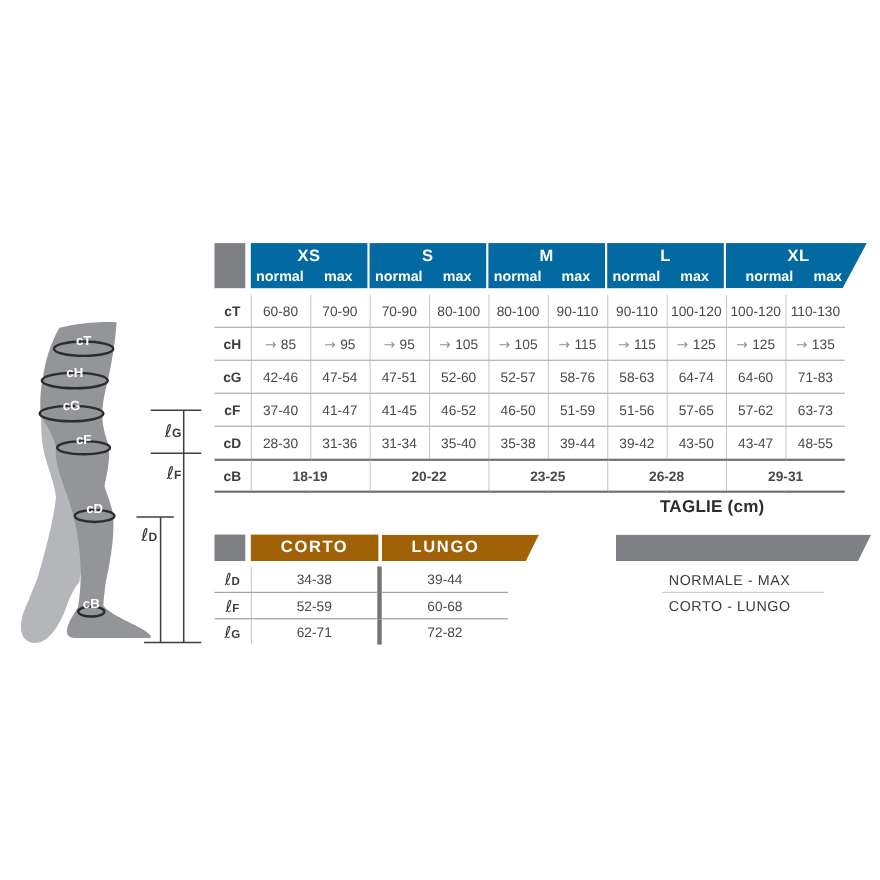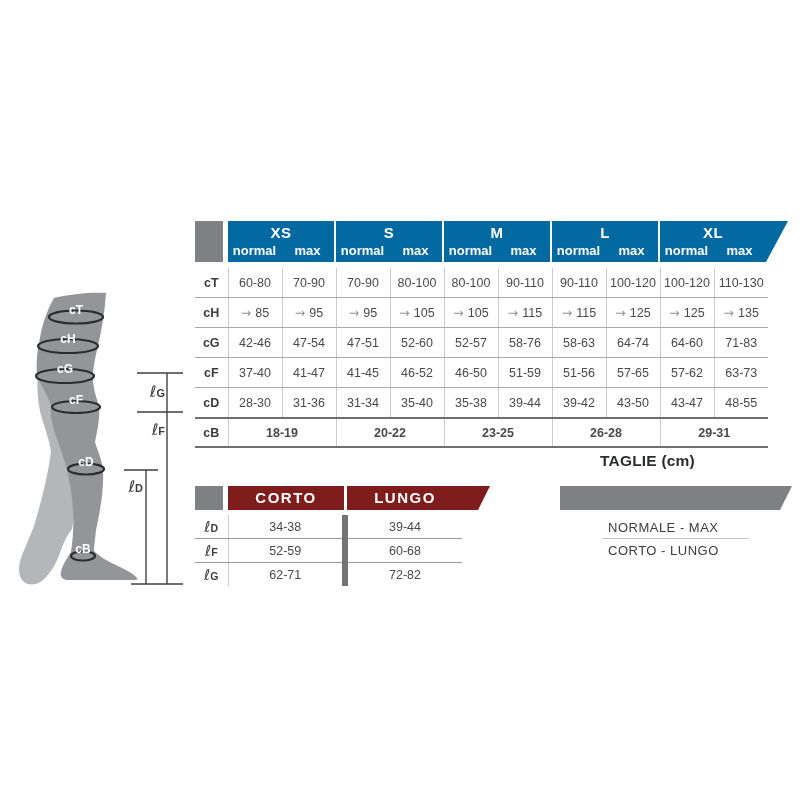--- a/index.html
+++ b/index.html
@@ -7,50 +7,50 @@
           font-family:"Liberation Sans",sans-serif;}
 
   .title{position:absolute;font-size:15.5px;font-weight:bold;color:#2c2d2f;letter-spacing:.2px;white-space:nowrap;}
 
   
   #circ-header{position:absolute;left:195px;top:221px;height:41px;display:flex;}
   .hlabelbox{width:28px;height:41px;background:#7e8083;margin-right:5px;}
   .hgroup{width:106px;height:41px;background:#0369a1;margin-right:2px;color:#fff;
           display:flex;flex-direction:column;justify-content:space-between;}
   .hgroup:last-child{width:128px;margin-right:0;
-          clip-path:polygon(0 0,128px 0,106px 100%,0 100%);}
+          clip-path:polygon(0 0,128px 0,106px 100%,0 100%);padding-left:13px;}
   .hsize{font-size:15px;font-weight:bold;text-align:center;line-height:18px;padding-top:3px;letter-spacing:.5px;width:106px;}
   .hsub{display:flex;width:106px;padding-bottom:3px;}
   .hsub span{width:53px;text-align:center;font-size:13px;font-weight:bold;line-height:16px;}
 
   
   #circ-table{position:absolute;left:195px;top:268px;border-collapse:collapse;table-layout:fixed;width:573px;}
   #circ-table td{height:29px;text-align:center;vertical-align:middle;font-size:12.5px;color:#48494c;
                  border-right:1px solid #c9cacc;border-bottom:1px solid #a8a9ab;padding:0;white-space:nowrap;}
   #circ-table td:last-child{border-right:none;}
   #circ-table td.lbl{font-weight:bold;color:#3b3c3f;}
   #circ-table tr.darkline td{border-bottom:2px solid #6f7073;}
   #circ-table tr.cbrow td{border-bottom:2px solid #6f7073;height:27px;font-weight:bold;}
   .arrow{color:#909194;margin-right:4px;font-family:"DejaVu Sans",sans-serif;}
 
   
   #len-header{position:absolute;left:195px;top:486px;height:24px;display:flex;}
   .lhlabelbox{width:28px;height:24px;background:#7e8083;margin-right:5px;}
-  .lhgroup{height:24px;background:#7f1d1d;color:#fff;font-size:15px;font-weight:bold;
+  .lhgroup{height:24px;background:#a16207;color:#fff;font-size:15px;font-weight:bold;
            line-height:24px;text-align:center;letter-spacing:1.5px;}
   .lhgroup.corto{width:116px;margin-right:3px;}
   .lhgroup.lungo{width:143px;clip-path:polygon(0 0,143px 0,131px 100%,0 100%);}
   .lhgroup.lungo .inner{width:116px;}
 
   #len-table{position:absolute;left:195px;top:515px;border-collapse:collapse;table-layout:fixed;width:267px;}
   #len-table td{height:23px;text-align:center;vertical-align:middle;font-size:12.5px;color:#48494c;
                 border-bottom:1px solid #98999b;padding:0;}
   #len-table tr:last-child td{border-bottom:none;}
   #len-table td.lbl{border-right:1px solid #c9cacc;}
-  #len-table td.c1{border-right:6px solid #737373;}
+  #len-table td.c1{border-right:4px solid #737373;}
   .ell{font-family:"DejaVu Sans",sans-serif;font-size:15px;font-style:italic;color:#3b3c3f;}
   .ellsub{font-size:10.5px;font-weight:bold;color:#3b3c3f;}
 
   
   #taglie-band{position:absolute;left:560px;top:486px;height:24px;width:232px;background:#7e8083;
                clip-path:polygon(0 0,232px 0,220px 100%,0 100%);}
   #taglie-band .inner{width:220px;color:#fef9c3;text-align:center;line-height:24px;
                font-size:17px;font-weight:bold;letter-spacing:1.5px;margin-top:48px;}
   .taglie-line{position:absolute;left:608px;font-size:13px;color:#3b3c3f;letter-spacing:.5px;white-space:nowrap;}
   #taglie-divider{position:absolute;left:602px;top:538px;width:147px;height:1px;background:#c6c7c9;}

